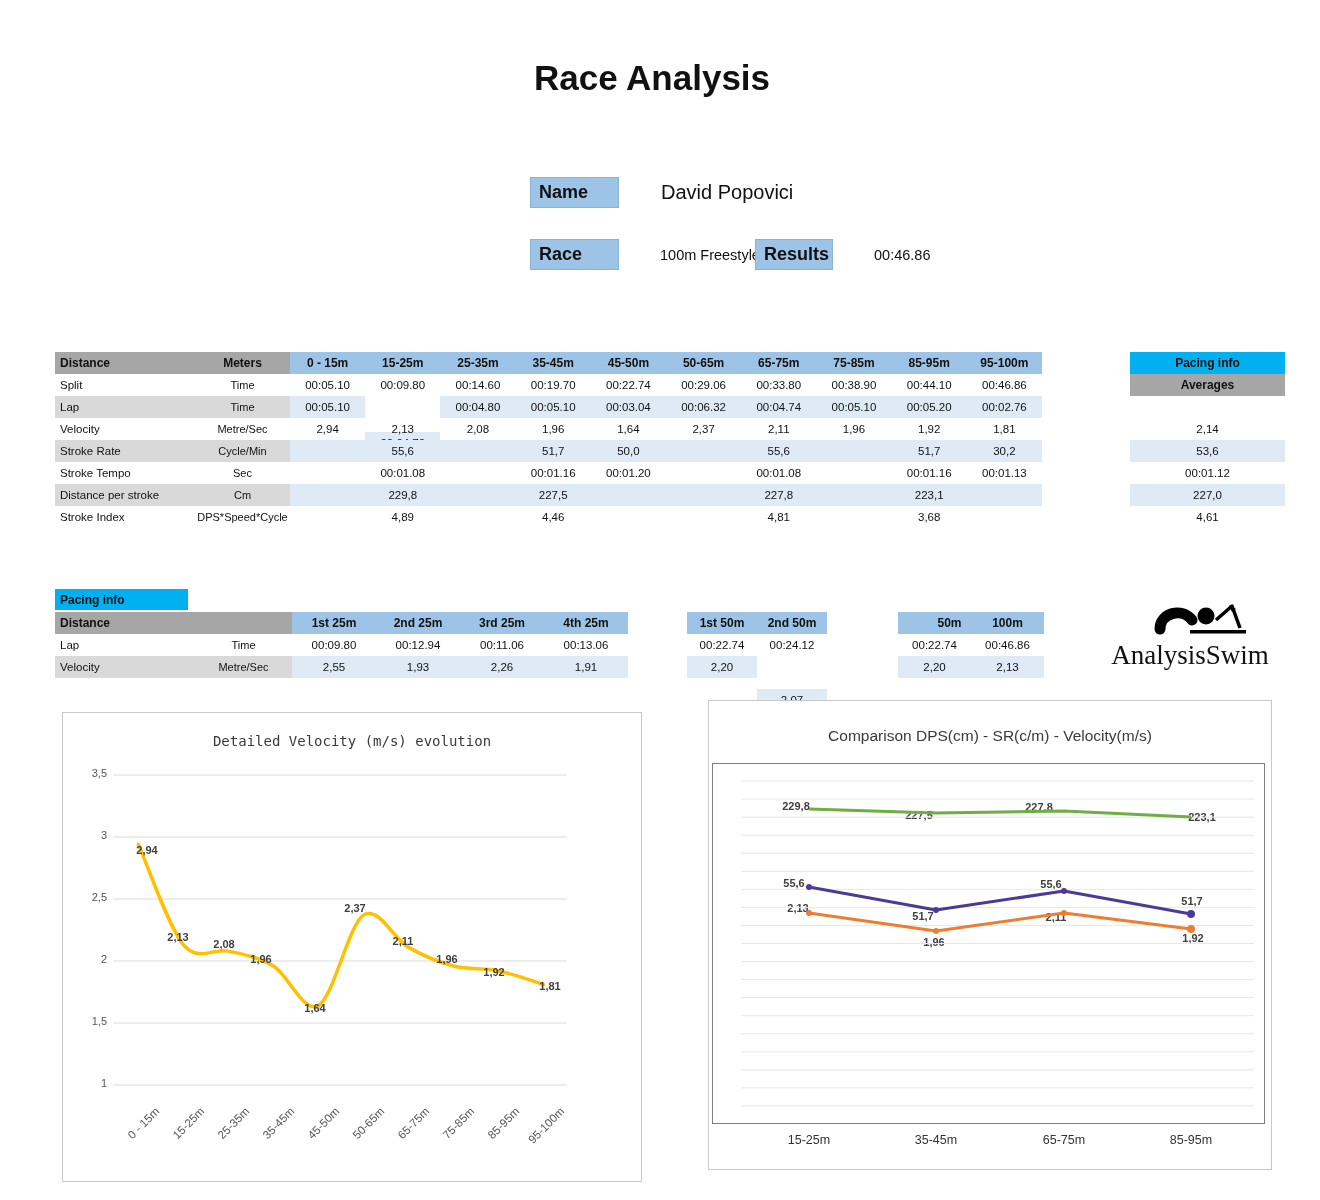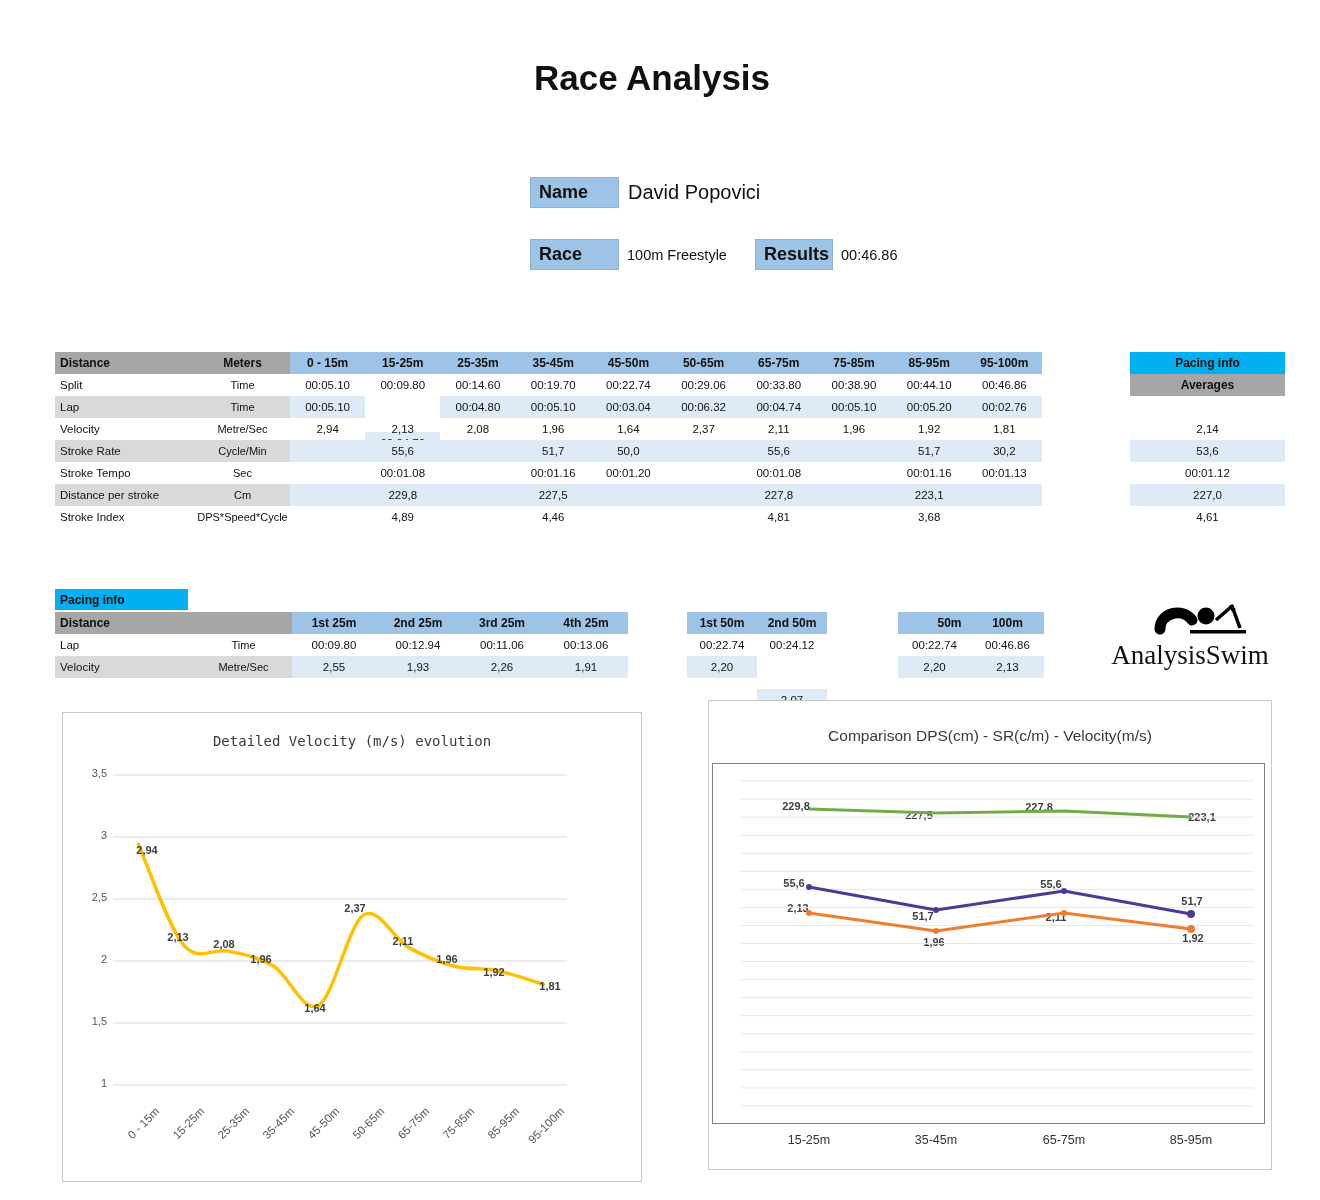--- a/index.html
+++ b/index.html
@@ -5,21 +5,21 @@
   html,body{margin:0;padding:0;background:#fff;}
   .page{position:relative;width:1320px;height:1200px;background:#fff;overflow:hidden;
         font-family:"Liberation Sans","DejaVu Sans",sans-serif;color:#1a1a1a;}
   .title{position:absolute;left:0;right:16px;top:58px;text-align:center;
          font-size:35px;font-weight:600;color:#111;}
   .subtitle{position:absolute;left:0;right:16px;top:111px;text-align:center;
          font-size:27px;font-weight:600;color:#111;}
   .bluebox{position:absolute;background:#9DC3E6;border:1px solid #8ab2d8;
          display:flex;align-items:center;padding-left:8px;box-sizing:border-box;
          font-size:18px;font-weight:700;color:#111;}
-  .fieldval{position:absolute;display:flex;align-items:center;color:#111;}
+  .fieldval{position:absolute;display:flex;align-items:center;color:#111;margin-left:33px;}
   .cell{position:absolute;display:flex;align-items:center;justify-content:center;
         font-size:11.5px;color:#111;box-sizing:border-box;white-space:nowrap;}
   .cell.left{justify-content:flex-start;padding-left:5px;}
   .cell.bold{font-weight:700;font-size:12px;}
   .cell.unit{font-size:11px;}
   .f-gray{background:#A6A6A6;}
   .f-lgray{background:#D9D9D9;}
   .f-blue{background:#9DC3E6;}
   .f-lblue{background:#DEEBF7;}
   .f-cyan{background:#00B0F0;}

